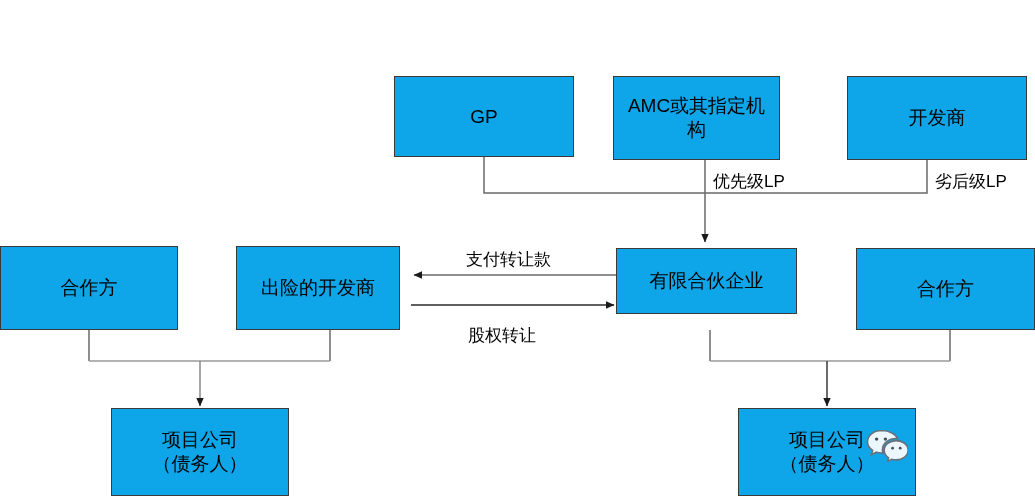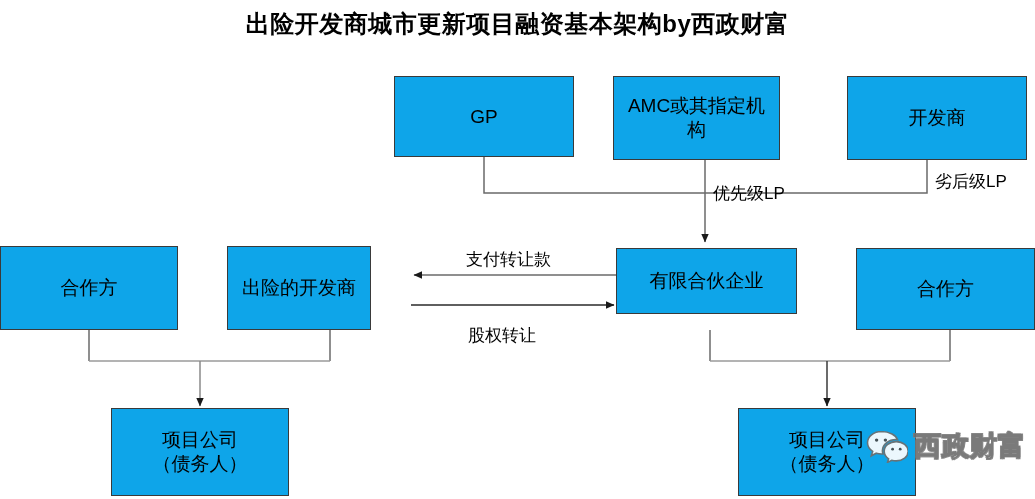--- a/index.html
+++ b/index.html
@@ -78,21 +78,20 @@
       -1px  1px 0 #888, 1px  1px 0 #888;
     letter-spacing: 1px;
   }
   .watermark svg { display: block; }
 </style>
 </head>
 <body>
 
 <div id="canvas">
 
-  <div class="title">出险开发商城市更新项目融资基本架构by西政财富</div>
 
   <svg id="diagram-svg" viewBox="0 0 1035 499" xmlns="http://www.w3.org/2000/svg">
     <defs>
       <marker id="arrowhead" markerWidth="9" markerHeight="9" refX="8" refY="4.5" orient="auto" markerUnits="userSpaceOnUse">
         <path d="M0,0.8 L8.5,4.5 L0,8.2 z" fill="#1a1a1a"></path>
       </marker>
     </defs>
 
     <path d="M484,157 L484,193 L705,193" fill="none" stroke="#6a6a6a" stroke-width="1.5"></path>
 
@@ -120,28 +119,28 @@
   </div>
 
   <div class="node two-line" style="left:613px; top:76px; width:167px; height:84px;">
     <span>AMC或其指定机构</span>
   </div>
 
   <div class="node" style="left:847px; top:76px; width:180px; height:84px;">
     <span>开发商</span>
   </div>
 
-  <div class="edge-label" style="left:713px; top:182px;">优先级LP</div>
+  <div class="edge-label" style="left:713px; top:170px;">优先级LP</div>
   <div class="edge-label" style="left:935px; top:170px;">劣后级LP</div>
 
   <div class="node" style="left:0px; top:246px; width:178px; height:84px;">
     <span>合作方</span>
   </div>
 
-  <div class="node" style="left:227px; top:246px; width:144px; height:84px;">
+  <div class="node" style="left:236px; top:246px; width:164px; height:84px;">
     <span>出险的开发商</span>
   </div>
 
   <div class="node" style="left:616px; top:248px; width:181px; height:66px;">
     <span>有限合伙企业</span>
   </div>
 
   <div class="node" style="left:856px; top:248px; width:179px; height:82px;">
     <span>合作方</span>
   </div>
@@ -163,16 +162,15 @@
     <span>
       <svg width="42" height="34" viewBox="0 0 42 34" xmlns="http://www.w3.org/2000/svg">
         <path d="M15.5 2.5C7.6 2.5 1.5 7.6 1.5 13.7c0 3.5 2 6.6 5.2 8.7l-1.4 4.4 5-2.6c1.7.5 3.4.8 5.2.8.5 0 1 0 1.5-.1-.4-1-.6-2.1-.6-3.2 0-6.2 6.1-11.2 13.6-11.2.5 0 1 0 1.5.1C30.2 6.3 23.6 2.5 15.5 2.5z" fill="#ffffff" stroke="#6f6f6f" stroke-width="1.6"></path>
         <circle cx="10.6" cy="11.1" r="1.7" fill="#4a4a4a"></circle>
         <circle cx="19.4" cy="11.1" r="1.7" fill="#4a4a4a"></circle>
         <path d="M30.2 12.6c-6.6 0-12 4.3-12 9.7 0 3 1.7 5.7 4.4 7.5l-1.1 3.6 4.2-2.1c1.4.4 2.9.6 4.5.6 6.6 0 12-4.3 12-9.6s-5.4-9.7-12-9.7z" fill="#ffffff" stroke="#6f6f6f" stroke-width="1.6"></path>
         <circle cx="26.6" cy="20.2" r="1.4" fill="#4a4a4a"></circle>
         <circle cx="34.2" cy="20.2" r="1.4" fill="#4a4a4a"></circle>
       </svg>
     </span>
-    <span class="wm-text">西政财富</span>
   </div>
 
 </div>
 
 </body></html>

